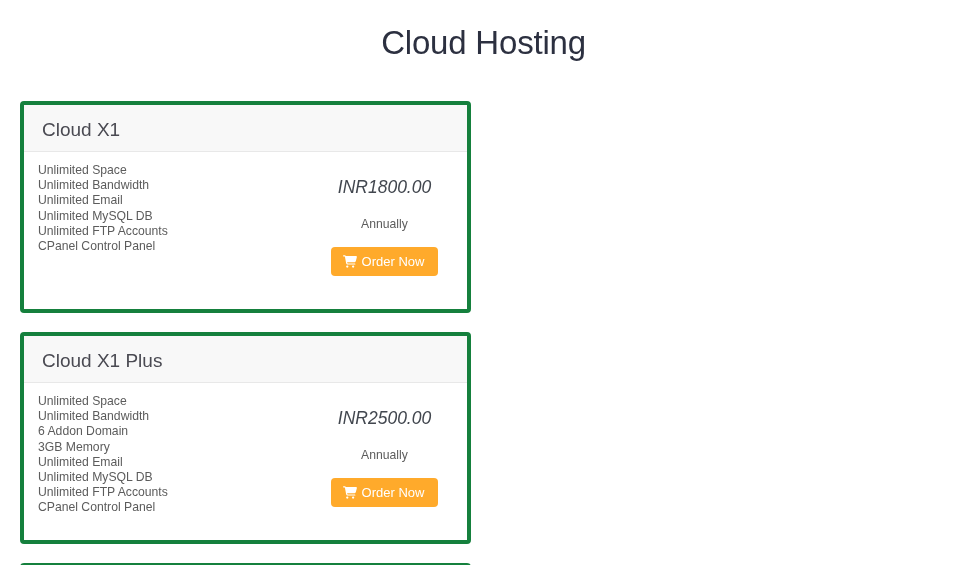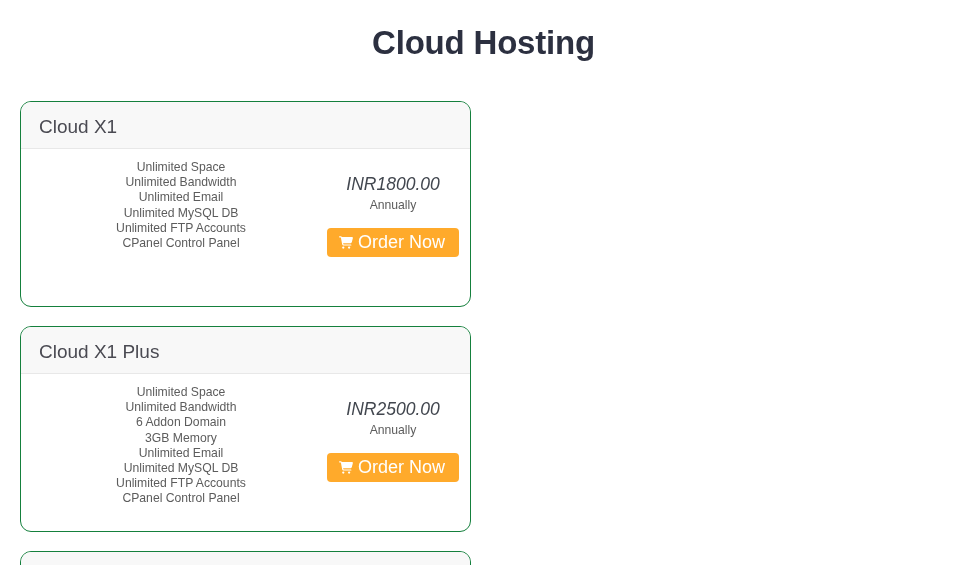--- a/index.html
+++ b/index.html
@@ -20,21 +20,21 @@
   .page {
     width: 967px;
     height: 565px;
     position: relative;
   }
 
   
   .page-title {
     text-align: center;
     font-size: 33px;
-    font-weight: bold;
+    font-weight: normal;
     color: #2c3040;
     letter-spacing: -0.2px;
     margin: 0;
     padding-top: 22px;
     line-height: 42px;
   }
 
   
   .cards-grid {
     position: absolute;
@@ -42,22 +42,22 @@
     top: 101px;
     width: 931px;
     display: flex;
     flex-wrap: wrap;
     gap: 19px 30px;
   }
 
   .plan-card {
     width: 451px;
     background: #ffffff;
-    border: 1px solid #15803d;
-    border-radius: 11px;
+    border: 4px solid #15803d;
+    border-radius: 4px;
     overflow: hidden;
   }
 
   .plan-card-header {
     background: #f8f8f8;
     border-bottom: 1px solid #e8e8e8;
     padding: 14px 18px 13px 18px;
     height: 47px;
   }
 
@@ -80,21 +80,20 @@
   .features-col {
     flex: 0 0 292px;
     padding-left: 0px;
   }
 
   .feature-item {
     font-size: 12.2px;
     line-height: 15.2px;
     color: #5c5c5c;
     white-space: nowrap;
-    text-align: center;
   }
 
   .price-col {
     flex: 1 1 auto;
     text-align: center;
     padding-top: 14px;
     padding-right: 14px;
   }
 
   .price-amount {
@@ -102,36 +101,36 @@
     color: #42474f;
     line-height: 21px;
     white-space: nowrap;
     font-style: italic;
   }
 
   .price-cycle {
     font-size: 12.2px;
     color: #5c5c5c;
     line-height: 17px;
-    margin-top: 2px;
+    margin-top: 18px;
   }
 
   .order-btn {
     display: inline-flex;
     align-items: center;
     justify-content: center;
     gap: 5px;
     margin-top: 14px;
     padding: 7px 14px 7px 12px;
     background: #ffaa2b;
     border: none;
     border-radius: 4px;
     color: #ffffff;
     font-family: "Liberation Sans", sans-serif;
-    font-size: 18px;
+    font-size: 13px;
     line-height: 15px;
     cursor: pointer;
     white-space: nowrap;
   }
 
   .cart-icon {
     display: inline-block;
     width: 14px;
     height: 13px;
     flex: 0 0 14px;

